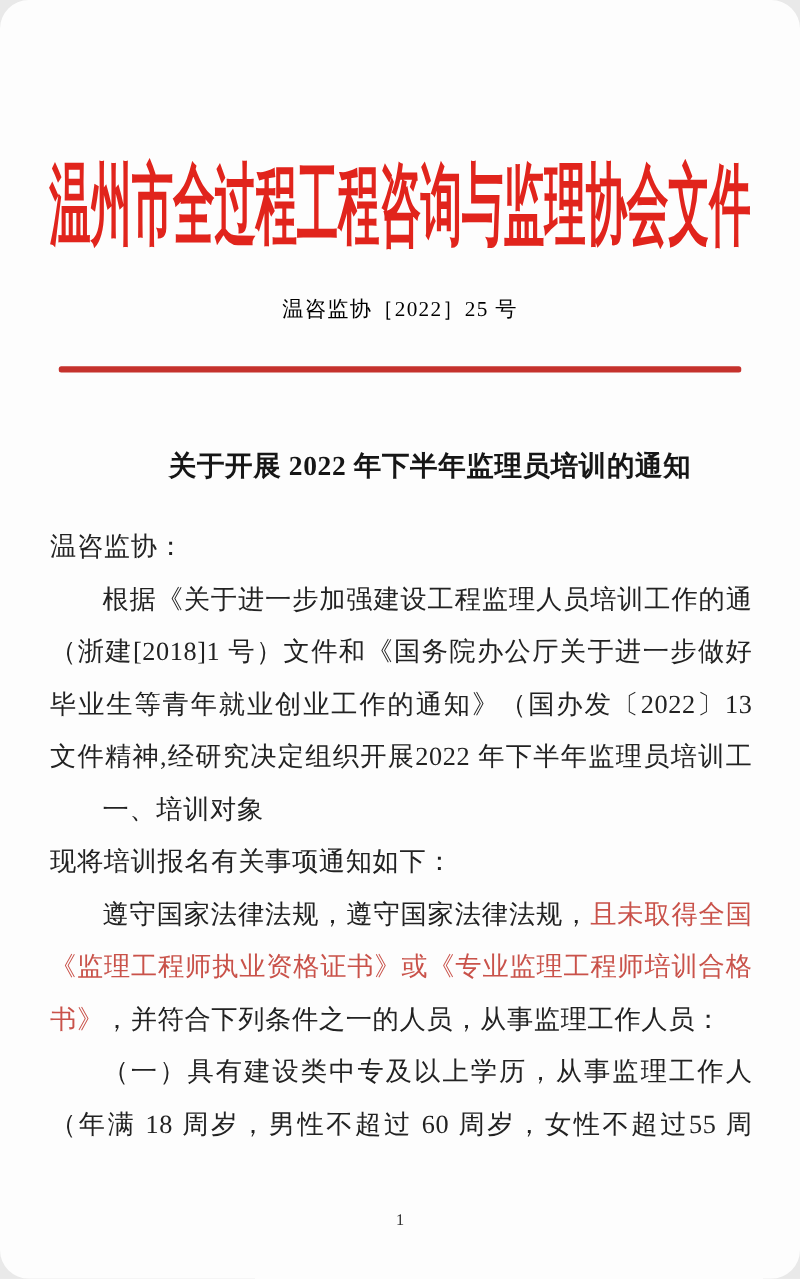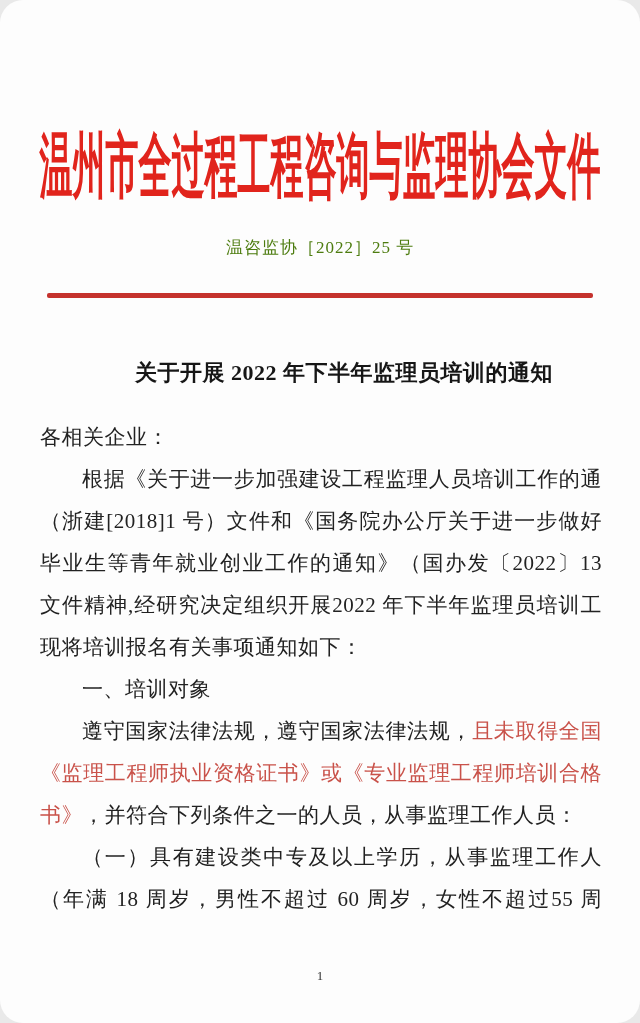--- a/index.html
+++ b/index.html
@@ -31,21 +31,21 @@
     white-space: nowrap;
   }
   .doc-number {
     position: absolute;
     top: 236px;
     left: 0;
     right: 0;
     text-align: center;
     font-size: 17px;
     letter-spacing: 1px;
-    color: #4d7c0f;
+    color: #000000;
   }
   .red-rule {
     position: absolute;
     top: 293px;
     left: 47px;
     width: 546px;
     height: 5px;
     background: var(--rule, #c5322d);
     border-radius: 2px;
   }
@@ -95,27 +95,27 @@
 <div class="page">
   <div class="org-title">温州市全过程工程咨询与监理协会文件</div>
 
   <div class="doc-number">温咨监协［2022］25 号</div>
 
   <div class="red-rule"></div>
 
   <h1 class="doc-title">关于开展 2022 年下半年监理员培训的通知</h1>
 
   <div class="body">
-      <div class="line"><span>各相关企业：</span></div>
+      <div class="line"><span>温咨监协：</span></div>
       <div class="line just ind"><span>根据《关于进一步加强建设工程监理人员培训工作的通知》</span></div>
       <div class="line just"><span>（浙建[2018]1 号）文件和《国务院办公厅关于进一步做好高校</span></div>
       <div class="line just"><span>毕业生等青年就业创业工作的通知》（国办发〔2022〕13 号）</span></div>
       <div class="line just"><span>文件精神,经研究决定组织开展2022 年下半年监理员培训工作。</span></div>
+      <div class="line ind"><span>一、培训对象</span></div>
       <div class="line"><span>现将培训报名有关事项通知如下：</span></div>
-      <div class="line ind"><span>一、培训对象</span></div>
       <div class="line just ind"><span>遵守国家法律法规，遵守国家法律法规，</span><span class="red">且未取得全国</span></div>
       <div class="line just"><span class="red">《监理工程师执业资格证书》或《专业监理工程师培训合格证</span></div>
       <div class="line"><span class="red">书》</span><span>，并符合下列条件之一的人员，从事监理工作人员：</span></div>
       <div class="line just ind"><span>（一）具有建设类中专及以上学历，从事监理工作人员。</span></div>
       <div class="line just"><span>（年满 18 周岁，男性不超过 60 周岁，女性不超过55 周岁）；</span></div>
     </div>
 
   <div class="page-num">1</div>
 </div>
 

